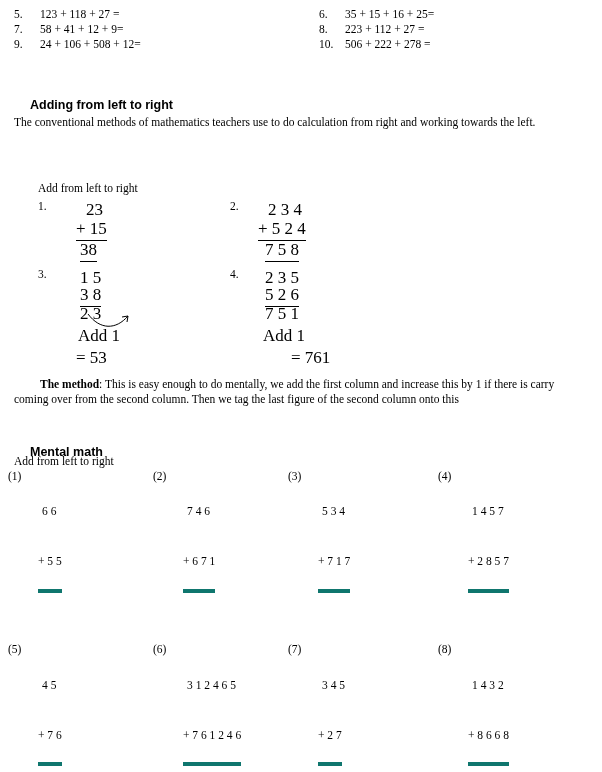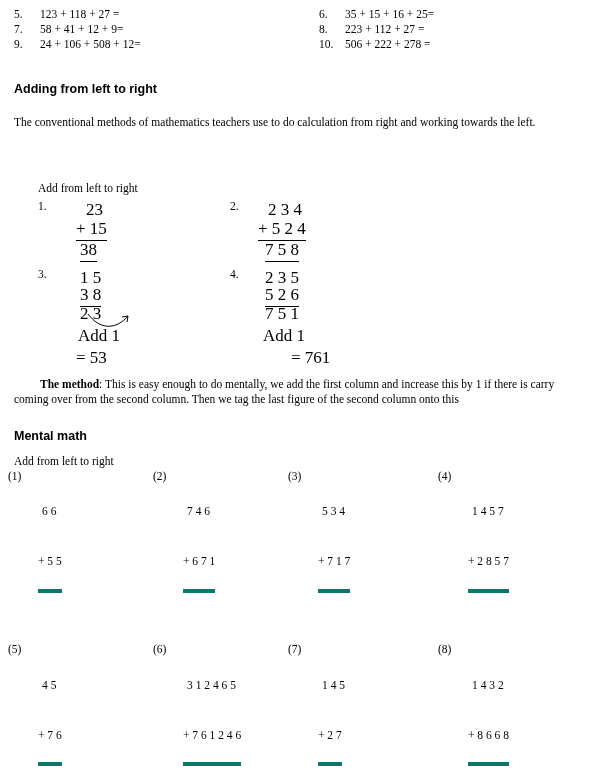--- a/index.html
+++ b/index.html
@@ -44,21 +44,21 @@
     text-align: left;
     flex: none;
   }
   .top-q { white-space: pre; }
 
   
   h2.section {
     font-family: "Liberation Sans", sans-serif;
     font-size: 12.5px;
     font-weight: bold;
-    margin: 0;
+    margin: 16px;
     position: absolute;
   }
   #h-adding { top: 82px; left: 14px; }
   #h-mental { top: 429px; left: 14px; }
 
   .para {
     position: absolute;
     width: 576px;
     left: 14px;
     line-height: 1.33;
@@ -271,21 +271,21 @@
       <div class="mm-item mm-c2">
         <span class="mm-idx">(6)</span>
         <span class="mm-prob">
           <span class="mm-top">3 1 2 4 6 5</span>
           <span class="mm-bot"><span>+ 7 6 1 2 4 6</span></span>
         </span>
       </div>
       <div class="mm-item mm-c3">
         <span class="mm-idx">(7)</span>
         <span class="mm-prob">
-          <span class="mm-top">1 4 5</span>
+          <span class="mm-top">3 4 5</span>
           <span class="mm-bot"><span>+ 2 7</span></span>
         </span>
       </div>
       <div class="mm-item mm-c4">
         <span class="mm-idx">(8)</span>
         <span class="mm-prob">
           <span class="mm-top">1 4 3 2</span>
           <span class="mm-bot"><span>+ 8 6 6 8</span></span>
         </span>
       </div>

